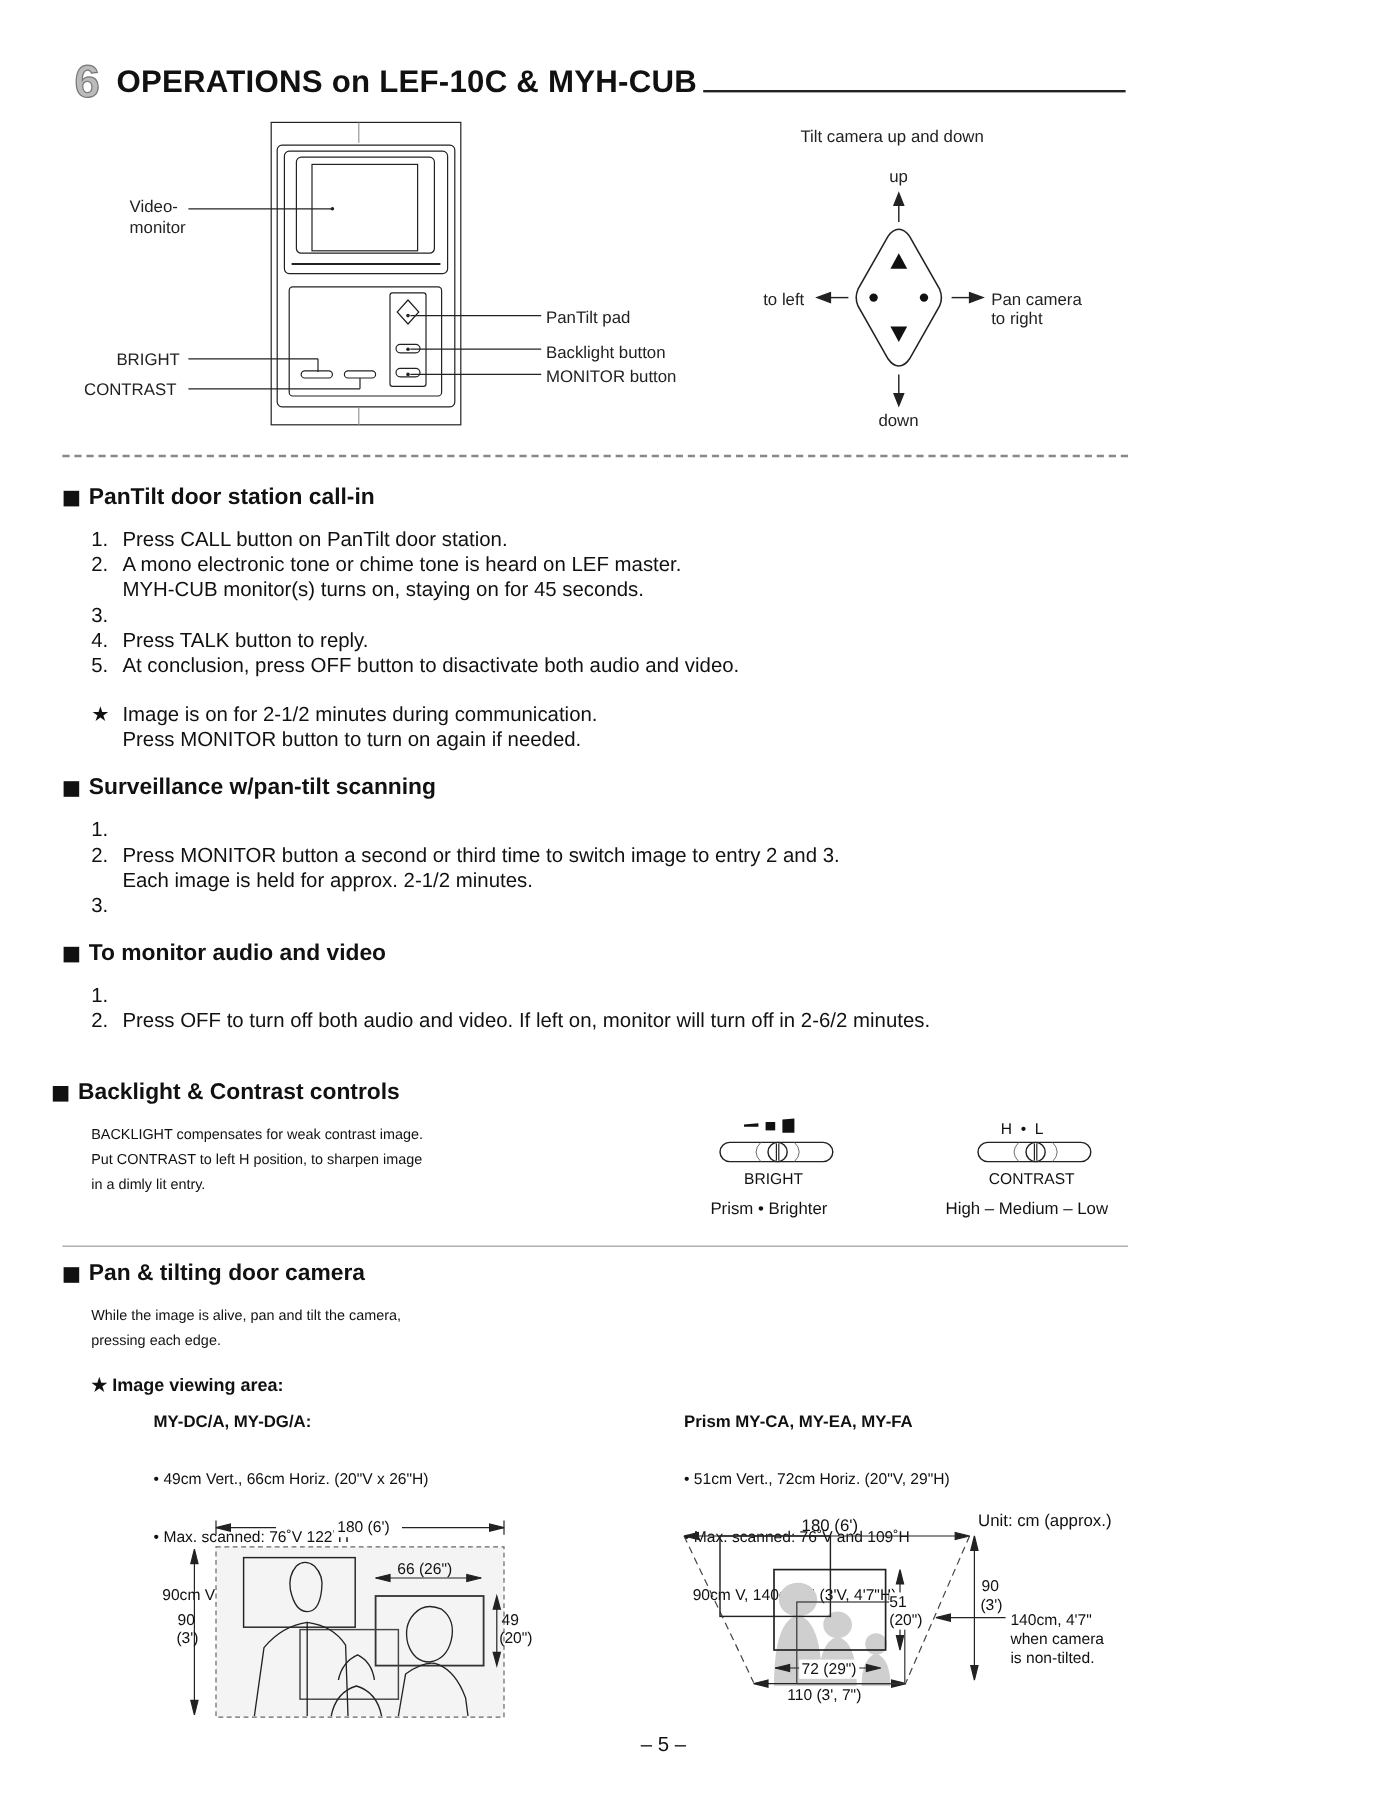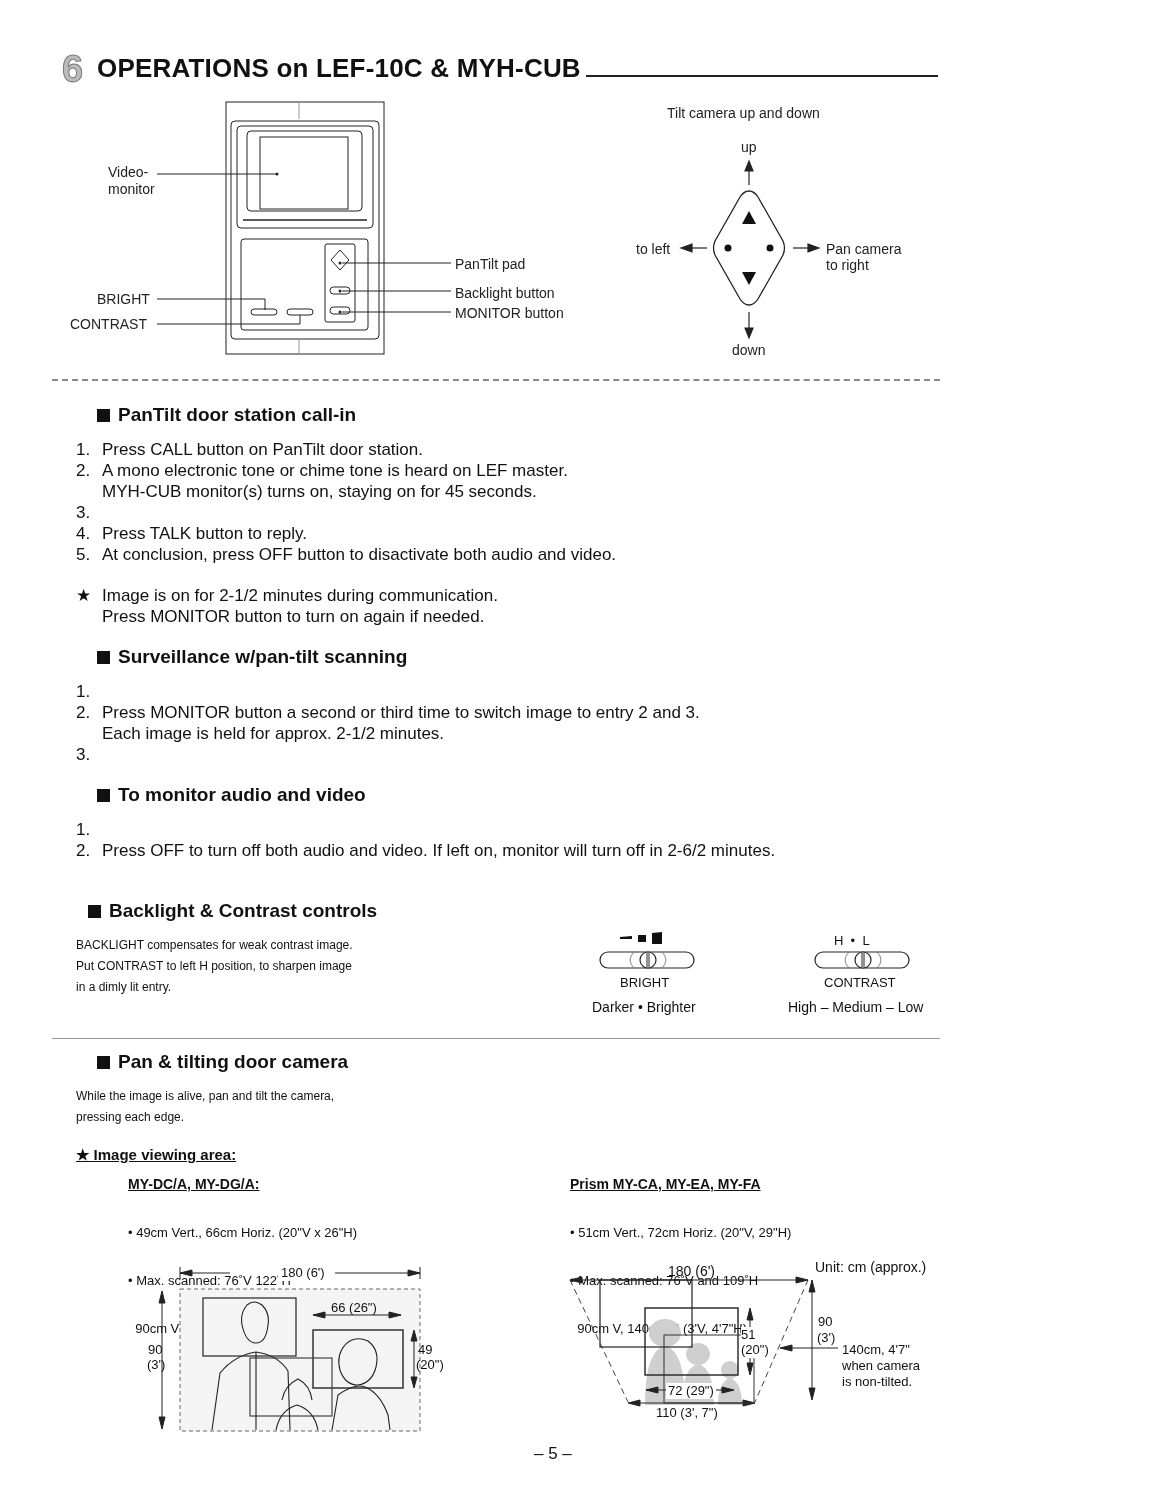--- a/index.html
+++ b/index.html
@@ -6,29 +6,29 @@
   body { width: 1163px; height: 1506px; position: relative; overflow: hidden;
          font-family: "Liberation Sans", sans-serif; color: #111; }
   .abs { position: absolute; }
   .title-num { left: 62px; top: 50px; font-size: 38px; font-weight: bold; color: #bbb;
                -webkit-text-stroke: 1px #777; line-height: 1; }
   .title { left: 97px; top: 54px; font-size: 26px; font-weight: bold; letter-spacing: 0.2px; line-height: 1.1; }
   .title-rule { left: 586px; top: 75px; width: 352px; height: 2px; background: #222; }
   .lbl { font-size: 14px; line-height: 17px; color: #222; }
   .dash-rule { left: 52px; top: 379px; width: 888px; border-top: 2px dashed #888; }
   .thin-rule { left: 52px; top: 1038px; width: 888px; border-top: 1px solid #999; }
-  .sec-h { font-size: 19px; font-weight: bold; line-height: 22px; display: flex; align-items: center; margin-left: 44px; }
+  .sec-h { font-size: 19px; font-weight: bold; line-height: 22px; display: flex; align-items: center; }
   .sec-h .sq { display: inline-block; width: 13px; height: 13px; background: #111; margin-right: 8px; }
   .list { font-size: 17px; line-height: 21px; }
   .list .row { display: flex; }
   .list .num { width: 26px; text-align: left; flex: 0 0 26px; }
   .list .txt { white-space: pre-line; }
   .para { font-size: 12px; line-height: 21px; white-space: pre-line; }
   .small { font-size: 13px; line-height: 16px; }
-  .subh { font-size: 14px; font-weight: bold; line-height: 17px; text-decoration: underline; }
+  .subh { font-size: 14px; font-weight: bold; line-height: 17px; }
 </style>
 </head>
 <body>
 
 <div class="abs title-num">6</div>
 <div class="abs title">OPERATIONS on LEF-10C &amp; MYH-CUB</div>
 <div class="abs title-rule"></div>
 
 <svg class="abs" style="left:60px;top:95px" width="520" height="270">
   <g fill="none" stroke="#222" stroke-width="1">
@@ -180,21 +180,21 @@
     <path d="M62 5 L72 4 L72 16 L62 16 Z"></path>
   </g>
   <rect x="10" y="24" width="94" height="16" rx="8" fill="none" stroke="#222" stroke-width="1.2"></rect>
   <path d="M44 24 Q36 32 44 40" fill="none" stroke="#666" stroke-width="0.8"></path>
   <path d="M72 24 Q80 32 72 40" fill="none" stroke="#666" stroke-width="0.8"></path>
   <rect x="50" y="24" width="16" height="16" rx="8" fill="#fff" stroke="#222" stroke-width="1.2"></rect>
   <line x1="57" y1="25" x2="57" y2="39" stroke="#222"></line>
     <line x1="59" y1="25" x2="59" y2="39" stroke="#222"></line>
 </svg>
 <div class="abs small" style="left:620px;top:975px">BRIGHT</div>
-<div class="abs small" style="left:592px;top:999px;font-size:14px">Darker • Brighter</div>
+<div class="abs small" style="left:592px;top:999px;font-size:14px">Prism • Brighter</div>
 
 <div class="abs small" style="left:834px;top:933px;white-space:pre">H  •  L</div>
 <svg class="abs" style="left:805px;top:948px" width="110" height="24">
   <rect x="10" y="4" width="94" height="16" rx="8" fill="none" stroke="#222" stroke-width="1.2"></rect>
   <path d="M44 4 Q36 12 44 20" fill="none" stroke="#666" stroke-width="0.8"></path>
   <path d="M72 4 Q80 12 72 20" fill="none" stroke="#666" stroke-width="0.8"></path>
   <rect x="50" y="4" width="16" height="16" rx="8" fill="#fff" stroke="#222" stroke-width="1.2"></rect>
   <line x1="57" y1="5" x2="57" y2="19" stroke="#222"></line>
     <line x1="59" y1="5" x2="59" y2="19" stroke="#222"></line>
 </svg>

